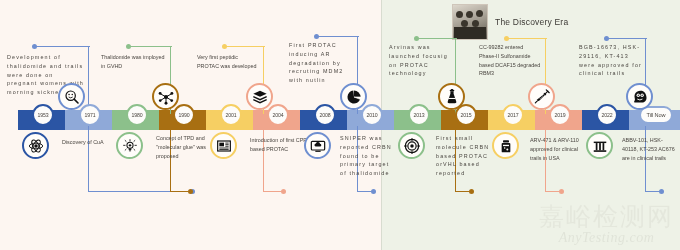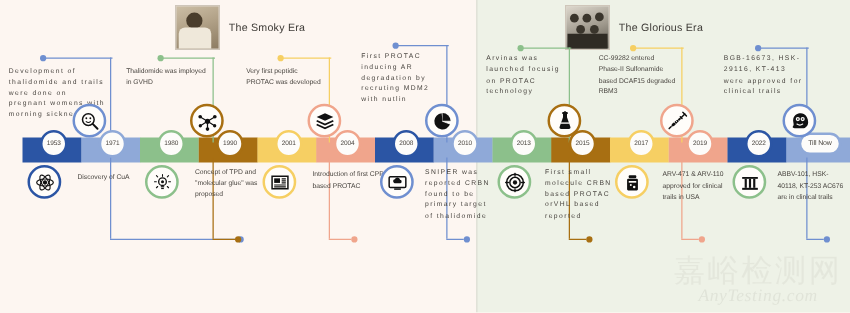--- a/index.html
+++ b/index.html
@@ -80,27 +80,23 @@
 </style>
 </head>
 <body>
 
 <div id="canvas">
 
   <div class="era-band" id="era-band-left"></div>
   <div class="era-band" id="era-band-right"></div>
   <div id="era-divider"></div>
 
-  <div class="era-header" id="era-header-smoky">
-    <div class="era-photo" id="era-photo-smoky"></div>
-    <div class="era-title">The Smoky Era</div>
-  </div>
   <div class="era-header" id="era-header-glorious">
     <div class="era-photo" id="era-photo-glorious"></div>
-    <div class="era-title">The Glorious Era</div>
+    <div class="era-title">The Discovery Era</div>
   </div>
 
   <div id="timeline-spine">
       <div class="seg" style="left: 0px; width: 47px;">
         <div class="body" style="background: rgb(43, 85, 164);"></div>
         <div class="tip" style="border-left: 9px solid rgb(43, 85, 164);"></div>
       </div>
       <div class="seg" style="left: 47px; width: 47px;">
         <div class="body" style="background: rgb(143, 169, 216);"></div>
         <div class="tip" style="border-left: 9px solid rgb(143, 169, 216);"></div>

